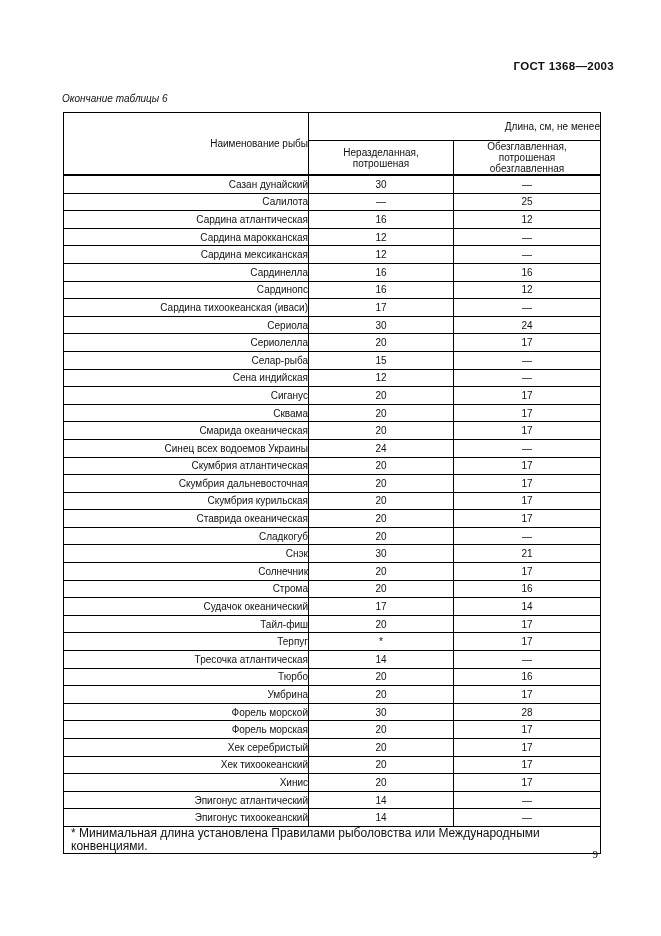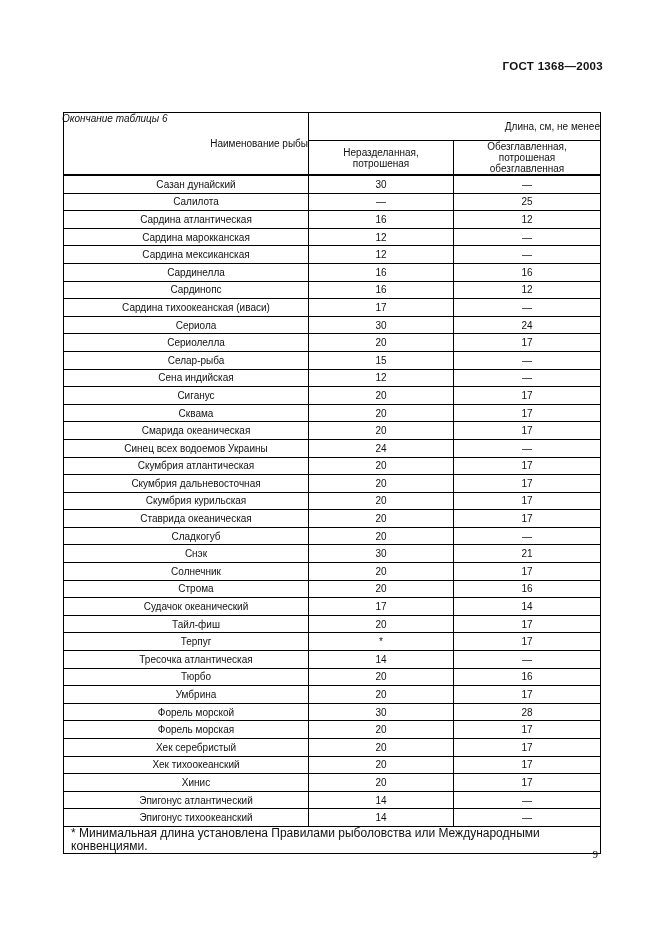--- a/index.html
+++ b/index.html
@@ -8,35 +8,34 @@
     width: 661px;
     height: 936px;
     background: #ffffff;
     font-family: "Liberation Sans", sans-serif;
     color: #111;
     overflow: hidden;
   }
   .doc-header {
     position: absolute;
     top: 60px;
-    right: 58px;
+    right: 47px;
     font-size: 11.5px;
     font-weight: bold;
     letter-spacing: 0.3px;
     white-space: nowrap;
     margin-left: 21px;
   }
   .table-caption {
     position: absolute;
     top: 93px;
     left: 62px;
     font-size: 10px;
     font-style: italic;
     white-space: nowrap;
-    margin-top: 20px;
   }
   table.fish-table {
     position: absolute;
     top: 112px;
     left: 63px;
     width: 537px;
     border-collapse: collapse;
     table-layout: fixed;
     font-size: 10px;
     line-height: 1.1;
@@ -48,21 +47,21 @@
     border: 1px solid #000;
     padding: 0;
     vertical-align: middle;
     font-weight: normal;
   }
   .fish-table { border: 1.5px solid #000; }
   .fish-table thead tr.group-row th { height: 27px; text-align: right; }
   .fish-table thead tr.sub-row th { height: 33px; text-align: center; padding: 0 16px; }
   .fish-table thead { border-bottom: 2.5px solid #000; }
   .fish-table tbody td { height: 16.6px; }
-  .fish-table tbody td.name-cell { text-align: center; padding-left: 20px; }
+  .fish-table tbody td.name-cell { text-align: right; padding-left: 20px; }
   .fish-table tbody td.val-cell { text-align: center; }
   .fish-table tfoot td {
     height: 17px;
     text-align: left;
     padding-left: 7px;
     font-size: 12px;
   }
   .page-num-center {
     position: absolute;
     top: 848px;

